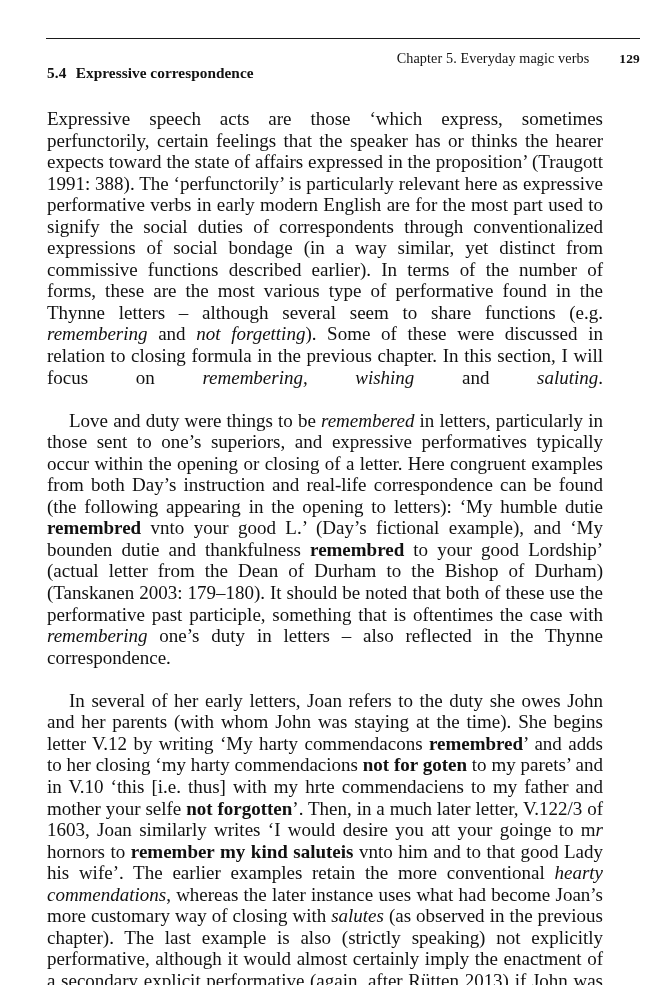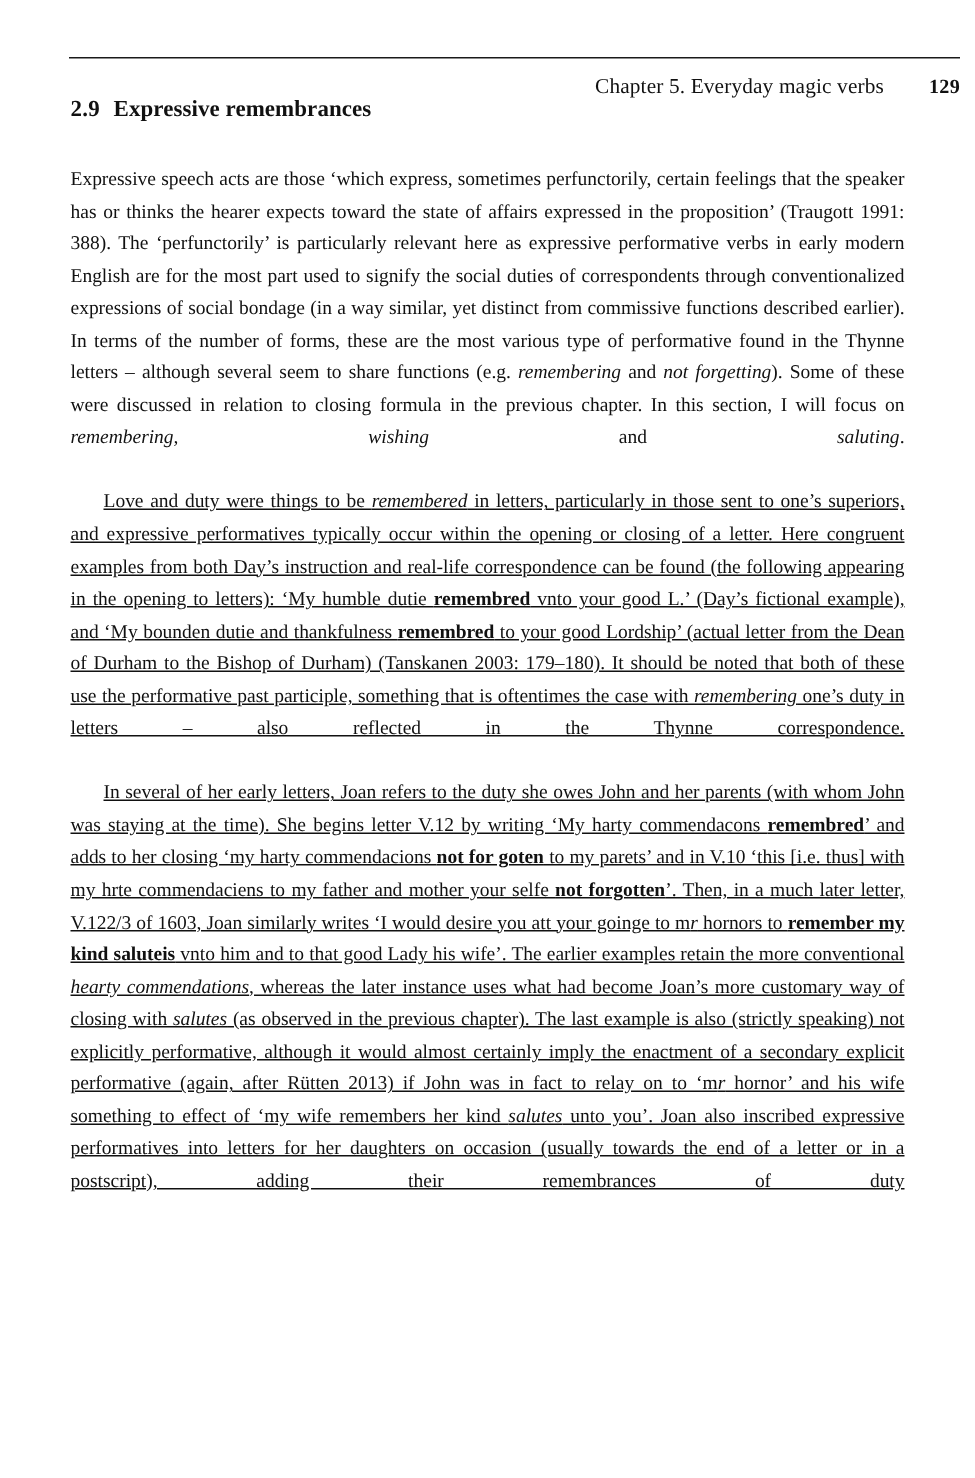--- a/index.html
+++ b/index.html
@@ -74,31 +74,30 @@
     letter-spacing: 0.05px;
   }
   h2.section-heading .sec-num {
     font-weight: 700;
     margin-right: 9px;
     letter-spacing: 0.2px;
   }
 
   p.body-text {
     margin: 0;
-    font-size: 13px;
+    font-size: 19px;
     line-height: 21.55px;
     text-align: justify;
     text-justify: inter-word;
     hyphens: manual;
     letter-spacing: -0.01px;
     word-spacing: 0.1px;
   }
   p.body-text.indented {
     text-indent: 22px;
-    text-decoration: underline;
   }
 
   i, .i { font-style: italic; }
   b, .b { font-weight: 700; }
 
   
   p.body-text:after {
     content: "";
     display: inline-block;
     width: 100%;
@@ -111,21 +110,21 @@
 
   <div class="running-head">
     <span class="rh-title">Chapter 5.  Everyday magic verbs</span>
     <span class="rh-folio">129</span>
   </div>
   <div class="head-rule"></div>
 
   <div class="column">
 
     <h2 class="section-heading">
-      <span class="sec-num">2.9</span><span>Expressive remembrances</span>
+      <span class="sec-num">5.4</span><span>Expressive correspondence</span>
     </h2>
 
     <p class="body-text" id="p1">Expressive speech acts are those ‘which express, sometimes perfunctorily, certain feelings that the speaker has or thinks the hearer expects toward the state of affairs expressed in the proposition’ (Traugott 1991: 388). The ‘perfunctorily’ is particularly relevant here as expressive performative verbs in early modern English are for the most part used to signify the social duties of correspondents through conventionalized expressions of social bondage (in a way similar, yet distinct from commissive functions described earlier). In terms of the number of forms, these are the most various type of performative found in the Thynne letters – although several seem to share functions (e.g. <i>remembering</i> and <i>not forgetting</i>). Some of these were discussed in relation to closing formula in the previous chapter. In this section, I will focus on <i>remembering, wishing</i> and <i>saluting</i>.</p>
     <p class="body-text indented" id="p2">Love and duty were things to be <i>remembered</i> in letters, particularly in those sent to one’s superiors, and expressive performatives typically occur within the opening or closing of a letter. Here congruent examples from both Day’s instruction and real-life correspondence can be found (the following appearing in the opening to letters): ‘My humble dutie <b>remembred</b> vnto your good L.’ (Day’s fictional example), and ‘My bounden dutie and thankfulness <b>remembred</b> to your good Lordship’ (actual letter from the Dean of Durham to the Bishop of Durham) (Tanskanen 2003: 179–180). It should be noted that both of these use the performative past participle, something that is oftentimes the case with <i>remembering</i> one’s duty in letters – also reflected in the Thynne correspondence.</p>
     <p class="body-text indented" id="p3">In several of her early letters, Joan refers to the duty she owes John and her parents (with whom John was staying at the time). She begins letter V.12 by writing ‘My harty commendacons <b>remembred</b>’ and adds to her closing ‘my harty commendacions <b>not for goten</b> to my parets’ and in V.10 ‘this [i.e. thus] with my hrte commendaciens to my father and mother your selfe <b>not forgotten</b>’. Then, in a much later letter, V.122/3 of 1603, Joan similarly writes ‘I would desire you att your goinge to m<i>r</i> hornors to <b>remember my kind saluteis</b> vnto him and to that good Lady his wife’. The earlier examples retain the more conventional <i>hearty commendations</i>, whereas the later instance uses what had become Joan’s more customary way of closing with <i>salutes</i> (as observed in the previous chapter). The last example is also (strictly speaking) not explicitly performative, although it would almost certainly imply the enactment of a secondary explicit performative (again, after Rütten 2013) if John was in fact to relay on to ‘m<i>r</i> hornor’ and his wife something to effect of ‘my wife remembers her kind <i>salutes</i> unto you’. Joan also inscribed expressive performatives into letters for her daughters on occasion (usually towards the end of a letter or in a postscript), adding their remembrances of duty</p>
 
   </div>
 </div>
 
 </body></html>

